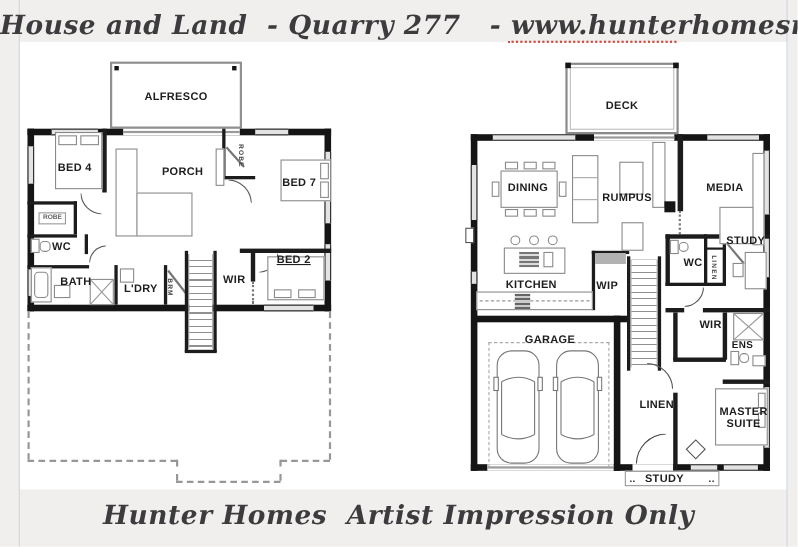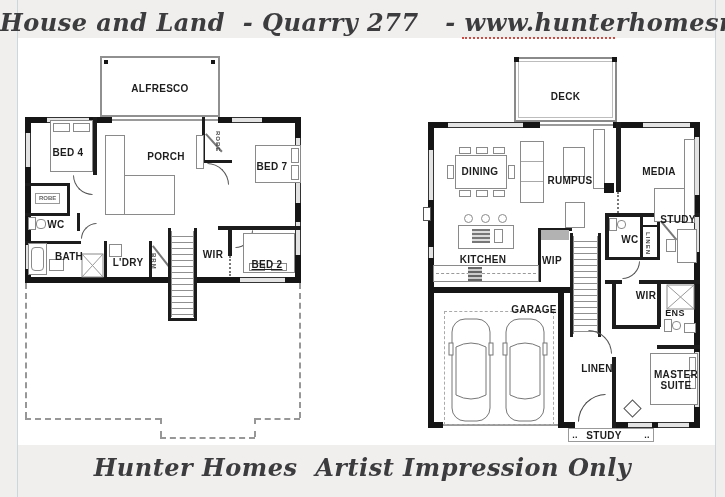--- a/index.html
+++ b/index.html
@@ -138,21 +138,21 @@
   <div class="lbl" style="left:18px;top:92px;width:50px;">BED 4</div>
   <div class="lbl" style="left:106px;top:96px;width:70px;">PORCH</div>
   <div class="lbl" style="left:222px;top:106px;width:50px;">BED 7</div>
   <div class="lblv" style="left:190px;top:70px;height:34px;">ROBE</div>
   <div class="lblbox" style="left:10px;top:138px;">ROBE</div>
   <div class="lbl" style="left:16px;top:164px;width:30px;">WC</div>
   <div class="lbl" style="left:24px;top:196px;width:40px;">BATH</div>
   <div class="lbl" style="left:80px;top:202px;width:46px;">L'DRY</div>
   <div class="lblv" style="left:126px;top:193px;height:26px;">BRM</div>
   <div class="lbl" style="left:170px;top:194px;width:36px;">WIR</div>
-  <div class="lbl" style="left:218px;top:204px;width:48px;text-decoration:underline;">BED 2</div>
+  <div class="lbl" style="left:218px;top:176px;width:48px;text-decoration:underline;">BED 2</div>
 </div>
 
 <div class="plan" style="left:428px;top:57px;width:232px;height:390px;">
 
   <div class="f" style="left:86px;top:0;width:103px;height:65px;border-width:2px;border-color:#8a8a8a;"></div>
   <div class="f" style="left:90px;top:4px;width:95px;height:57px;border-color:#bdbdbd;"></div>
   <div class="w" style="left:86px;top:0;width:5px;height:5px;"></div>
   <div class="w" style="left:184px;top:0;width:5px;height:5px;"></div>
   <div class="lbl" style="left:86px;top:34px;width:103px;">DECK</div>
 
@@ -274,21 +274,21 @@
   <div class="f" style="left:140px;top:371px;width:86px;height:14px;border-color:#9a9a9a;"></div>
 
   <div class="lbl" style="left:22px;top:109px;width:60px;">DINING</div>
   <div class="lbl" style="left:112px;top:118px;width:60px;">RUMPUS</div>
   <div class="lbl" style="left:203px;top:109px;width:56px;">MEDIA</div>
   <div class="lbl" style="left:226px;top:157px;width:48px;">STUDY</div>
   <div class="lbl" style="left:185px;top:177px;width:34px;">WC</div>
   <div class="lblv" style="left:217px;top:172px;height:28px;">LINEN</div>
   <div class="lbl" style="left:25px;top:197px;width:60px;">KITCHEN</div>
   <div class="lbl" style="left:108px;top:198px;width:32px;">WIP</div>
-  <div class="lbl" style="left:42px;top:247px;width:60px;margin-left:34px;">GARAGE</div>
+  <div class="lbl" style="left:42px;top:247px;width:60px;">GARAGE</div>
   <div class="lbl" style="left:144px;top:306px;width:50px;">LINEN</div>
   <div class="lbl" style="left:196px;top:233px;width:44px;">WIR</div>
   <div class="lbl sm" style="left:231px;top:251px;width:32px;">ENS</div>
   <div class="lbl" style="left:217px;top:312px;width:62px;line-height:11px;">MASTER SUITE</div>
   <div class="lbl sm" style="left:142px;top:373px;width:10px;">..</div>
   <div class="lbl" style="left:152px;top:373px;width:48px;">STUDY</div>
   <div class="lbl sm" style="left:214px;top:373px;width:10px;">..</div>
 </div>
 
 </body></html>

